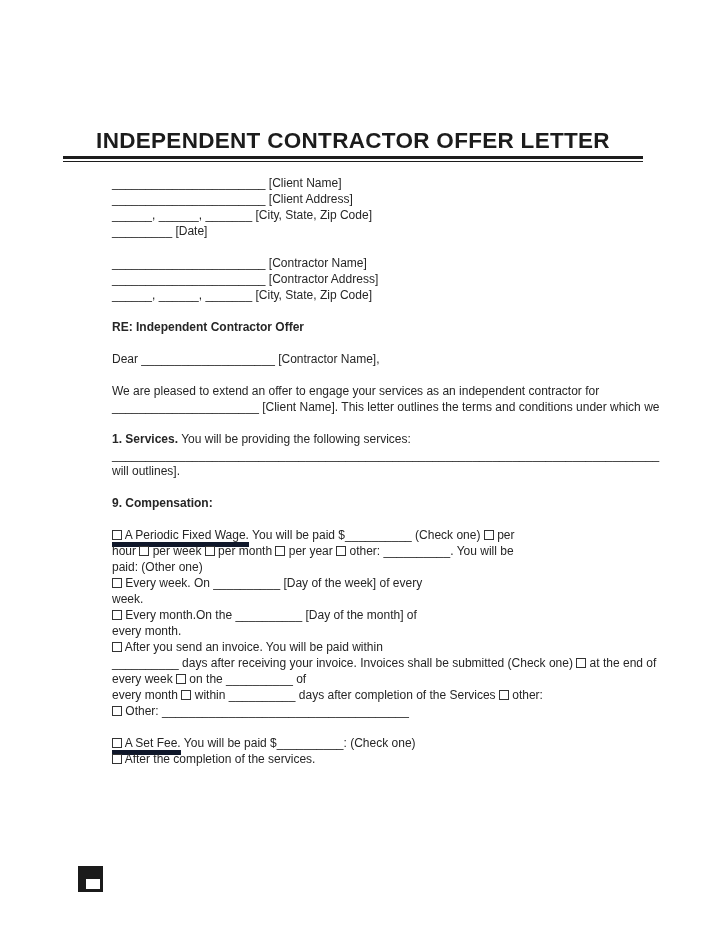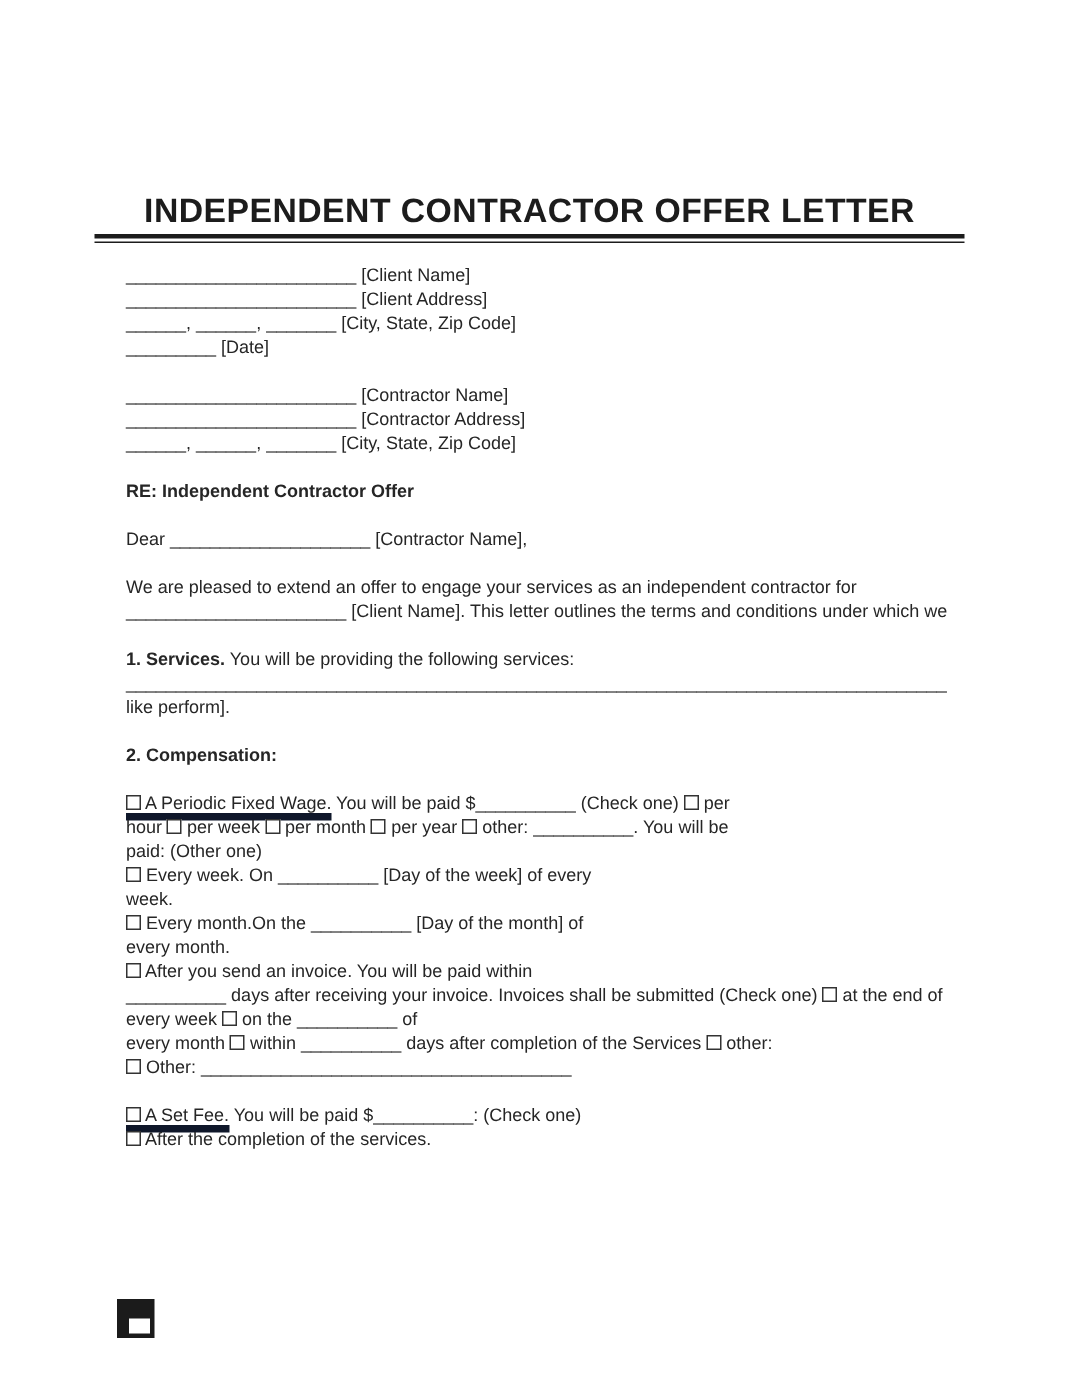--- a/index.html
+++ b/index.html
@@ -20,21 +20,21 @@
     text-align:center;
     font-size:22.5px;line-height:25px;font-weight:700;
     letter-spacing:0.3px;color:#1c1c1c;white-space:nowrap;
   }
   .title-rule{
     width:580px;margin-left:-21px;margin-top:3px;
     height:2px;
     border-top:3px solid #1c1c1c;
     border-bottom:1px solid #1c1c1c;
   }
-  .lines{margin-top:13px;}
+  .lines{margin-top:13px;margin-left:28px;}
   .line{height:16px;white-space:pre;}
   .b{font-weight:700;text-align:right;}
   .u{border-bottom:5px solid #0f172a;text-align:right;}
   .checkbox{
     display:inline-block;width:8px;height:8px;
     border:1px solid #333;background:#fff;
     vertical-align:-1px;
   }
   .logo{position:absolute;left:78px;top:866px;width:25px;height:26px;}
   .logo-bar{position:absolute;left:0;top:0;width:8px;height:26px;background:#1b1b1b;}
@@ -60,23 +60,23 @@
         <div class="line blank"></div>
         <div class="line"><span class="b">RE: Independent Contractor Offer</span></div>
         <div class="line blank"></div>
         <div class="line">Dear ____________________ [Contractor Name],</div>
         <div class="line blank"></div>
         <div class="line">We are pleased to extend an offer to engage your services as an independent contractor for</div>
         <div class="line">______________________ [Client Name]. This letter outlines the terms and conditions under which we</div>
         <div class="line blank"></div>
         <div class="line"><span class="b">1. Services.</span> You will be providing the following services:</div>
         <div class="line">__________________________________________________________________________________</div>
-        <div class="line">like perform].</div>
+        <div class="line">will outlines].</div>
         <div class="line blank"></div>
-        <div class="line"><span class="b">2. Compensation:</span></div>
+        <div class="line"><span class="b">9. Compensation:</span></div>
         <div class="line blank"></div>
         <div class="line"><span class="u"><span class="checkbox"></span> A Periodic Fixed Wage.</span> You will be paid $__________ (Check one) <span class="checkbox"></span> per</div>
         <div class="line">hour <span class="checkbox"></span> per week <span class="checkbox"></span> per month <span class="checkbox"></span> per year <span class="checkbox"></span> other: __________. You will be</div>
         <div class="line">paid: (Other one)</div>
         <div class="line"><span class="checkbox"></span> Every week. On __________ [Day of the week] of every</div>
         <div class="line">week.</div>
         <div class="line"><span class="checkbox"></span> Every month.On the __________ [Day of the month] of</div>
         <div class="line">every month.</div>
         <div class="line"><span class="checkbox"></span> After you send an invoice. You will be paid within</div>
         <div class="line">__________ days after receiving your invoice. Invoices shall be submitted (Check one) <span class="checkbox"></span> at the end of</div>

